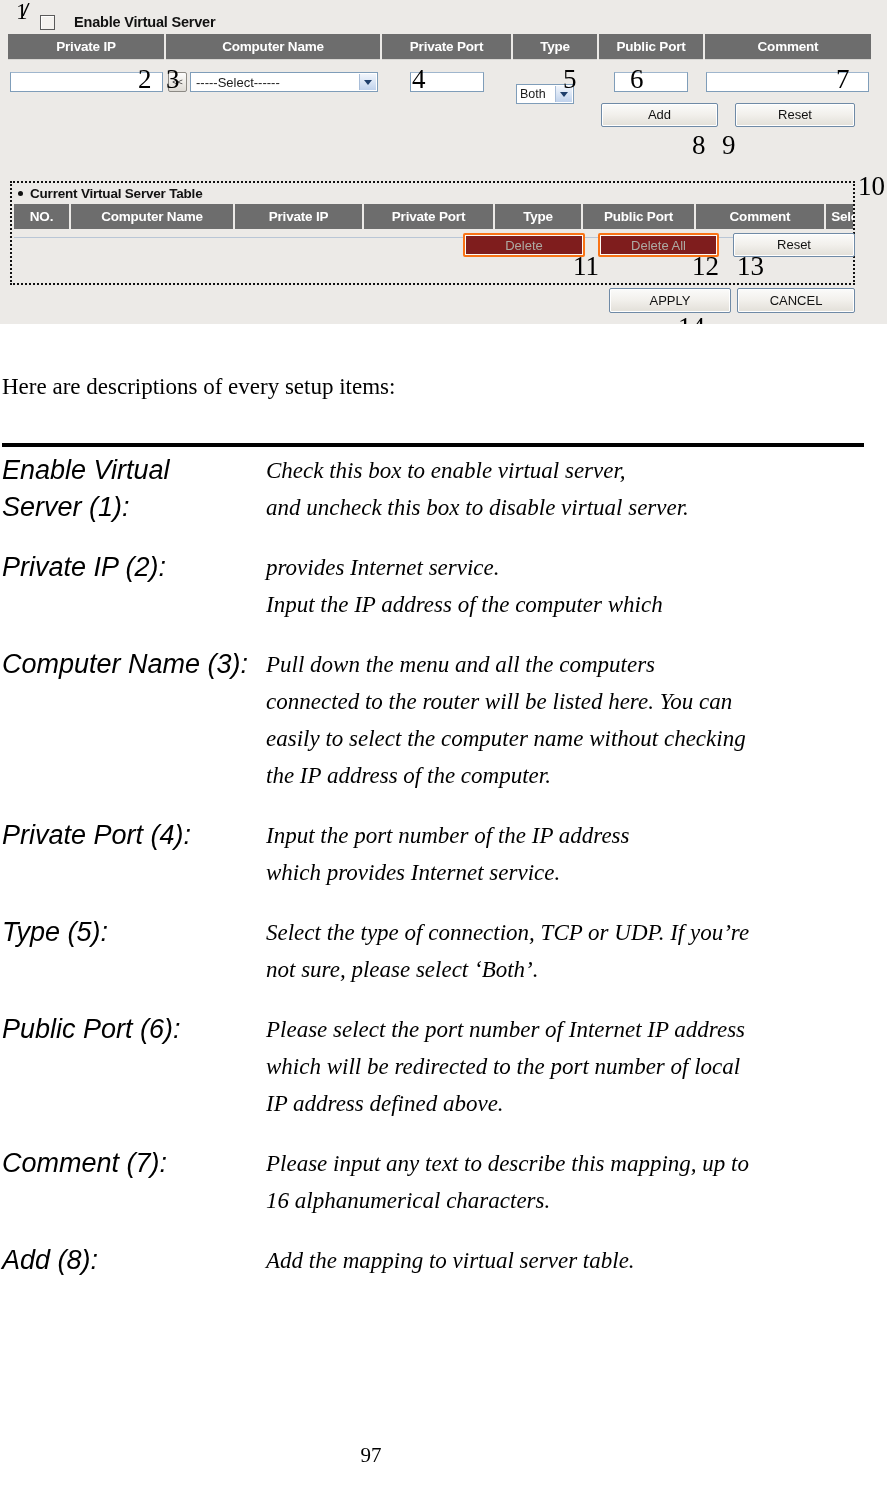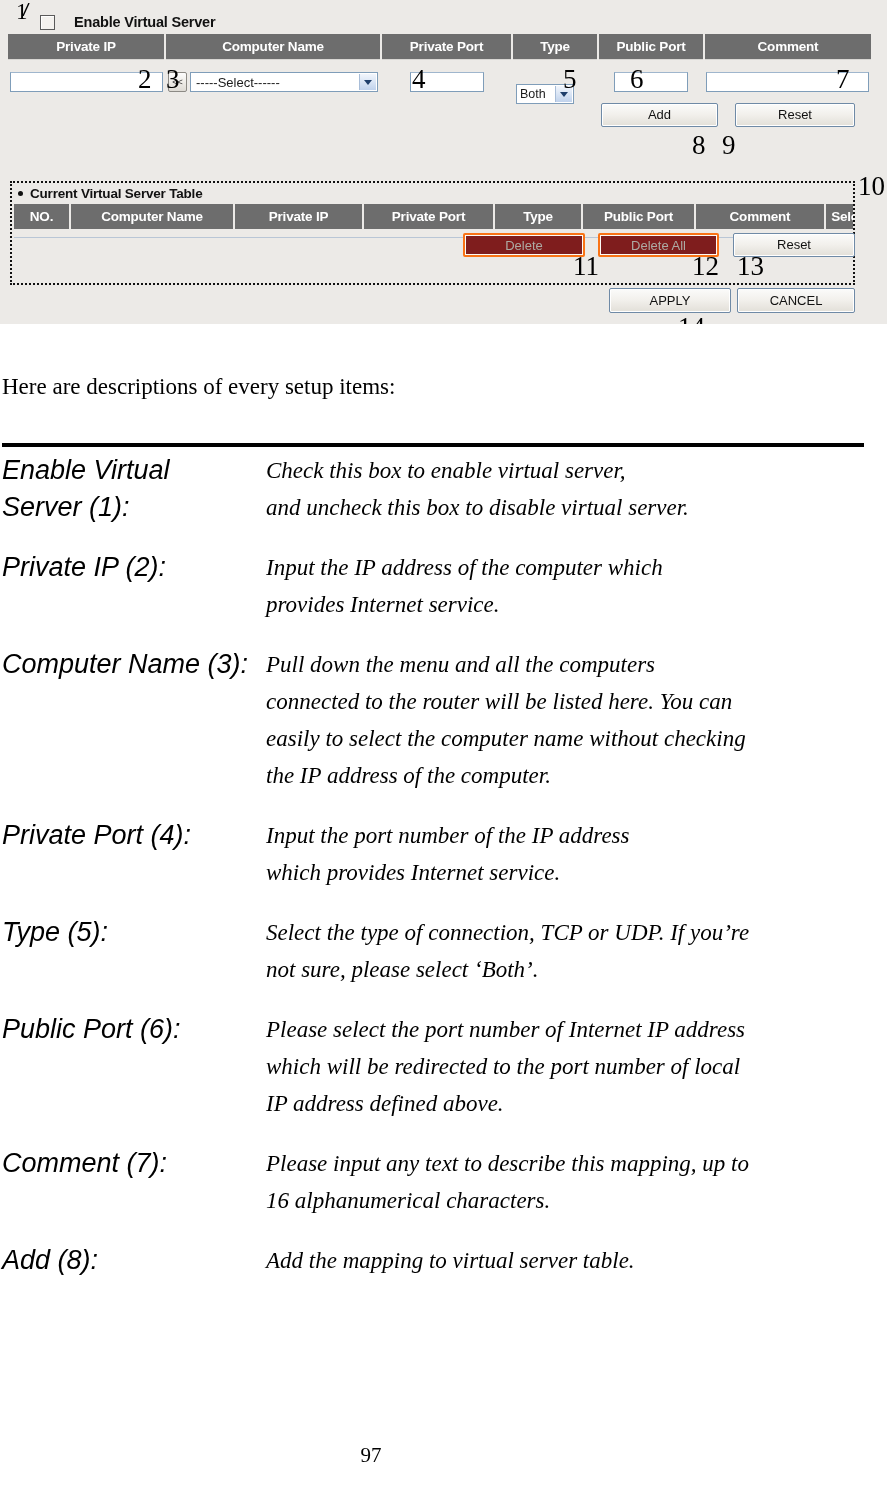--- a/index.html
+++ b/index.html
@@ -498,22 +498,22 @@
       <span>Check this box to enable virtual server,</span>
       <span>and uncheck this box to disable virtual server.</span>
     </div>
   </div>
 
   <div class="desc-item">
     <div class="desc-term">
       <span>Private IP (2):</span>
     </div>
     <div class="desc-body">
+      <span>provides Internet service.</span>
       <span>Input the IP address of the computer which</span>
-      <span>provides Internet service.</span>
     </div>
   </div>
 
   <div class="desc-item">
     <div class="desc-term">
       <span>Computer Name (3):</span>
     </div>
     <div class="desc-body">
       <span>Pull down the menu and all the computers</span>
       <span>connected to the router will be listed here. You can</span>

